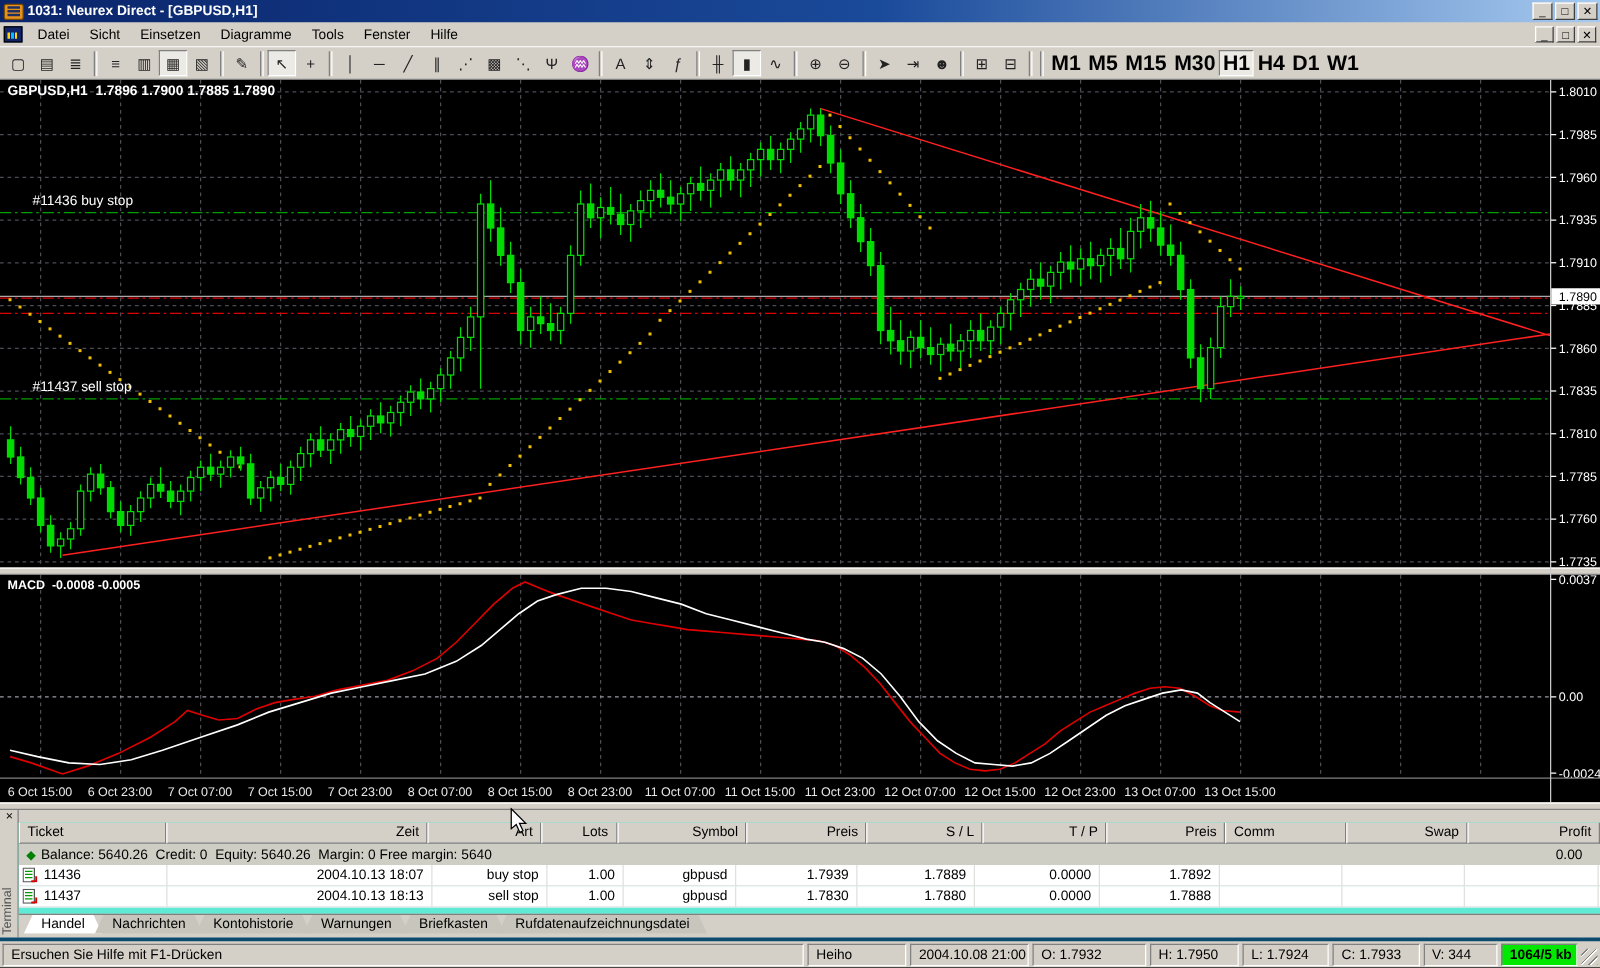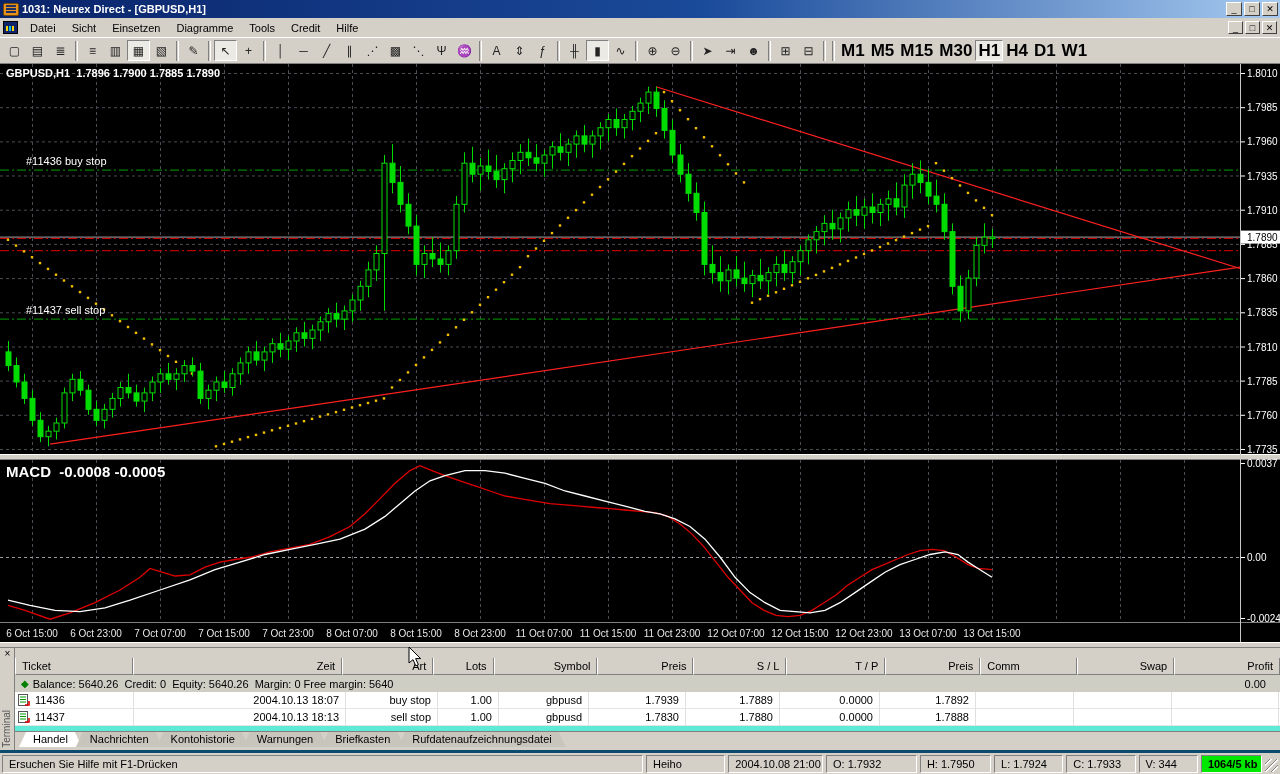--- a/index.html
+++ b/index.html
@@ -21,21 +21,21 @@
   .toolbar{position:absolute;left:0;top:38px;width:1280px;height:26px;background:#D4D0C8;display:flex;align-items:center;padding-left:3px;border-bottom:1px solid #808080;}
   .tbtn{width:23px;height:21px;display:inline-flex;align-items:center;justify-content:center;border:1px solid #D4D0C8;margin:0 0;color:#222;}
   .tbtn .glyph{font-size:12px;line-height:1;}
   .tbtn.pressed{border-color:#808080 #fff #fff #808080;background:#ECEAE4;}
   .pbtn{min-width:26px;height:21px;display:inline-flex;align-items:center;justify-content:center;border:1px solid #D4D0C8;font-size:17px;font-weight:bold;color:#000;padding:0 2px;}
   .pbtn.pressed{border-color:#808080 #fff #fff #808080;background:#ECEAE4;}
   .tsep{width:3px;height:20px;border-left:1px solid #808080;border-right:1px solid #fff;margin:0 3px;}
   
   .chart-wrap{position:absolute;left:0;top:64px;width:1280px;height:578px;background:#000;}
   .ohlc-label{position:absolute;left:6px;top:3px;color:#fff;font-size:11px;font-weight:bold;white-space:pre;}
-  .macd-label{position:absolute;left:6px;top:399px;color:#fff;font-size:15px;font-weight:bold;white-space:pre;}
+  .macd-label{position:absolute;left:6px;top:399px;color:#fff;font-size:10px;font-weight:bold;white-space:pre;}
   .order-label{position:absolute;color:#fff;font-size:11px;white-space:nowrap;}
   
   .terminal{position:absolute;left:0;top:642px;width:1280px;height:108px;background:#D4D0C8;}
   .tsplit{position:absolute;left:0;top:0;width:1280px;height:6px;background:#D4D0C8;border-top:1px solid #fff;border-bottom:1px solid #808080;}
   .term-strip{position:absolute;left:0;top:6px;width:15px;height:102px;background:#D4D0C8;border-right:1px solid #808080;}
   .term-close{position:absolute;left:2px;top:1px;width:11px;height:11px;font-size:10px;line-height:10px;text-align:center;color:#000;}
   .term-title{position:absolute;left:1px;bottom:2px;writing-mode:vertical-rl;transform:rotate(180deg);font-size:10px;color:#555;}
   .term-table{position:absolute;left:15px;top:16px;width:1265px;height:83px;background:#5eead4;overflow:hidden;}
   .trow{display:flex;height:17px;align-items:center;font-size:11px;color:#000;}
   .thead{background:#D4D0C8;}
@@ -75,21 +75,21 @@
   <div class="menubar">
     <span class="chart-ico">
         <i></i>
       </span>
     <span id="menu-items" style="display:flex">
         <span class="menu-item">Datei</span>
         <span class="menu-item">Sicht</span>
         <span class="menu-item">Einsetzen</span>
         <span class="menu-item">Diagramme</span>
         <span class="menu-item">Tools</span>
-        <span class="menu-item">Credit</span>
+        <span class="menu-item">Fenster</span>
         <span class="menu-item">Hilfe</span>
       </span>
     <span class="mdi-btns" id="mdi-btns">
         <span class="winbtn" style="height:13px;width:15px">_</span>
         <span class="winbtn" style="height:13px;width:15px">□</span>
         <span class="winbtn" style="height:13px;width:15px">✕</span>
       </span>
   </div>
 
   <div class="toolbar" id="toolbar">

